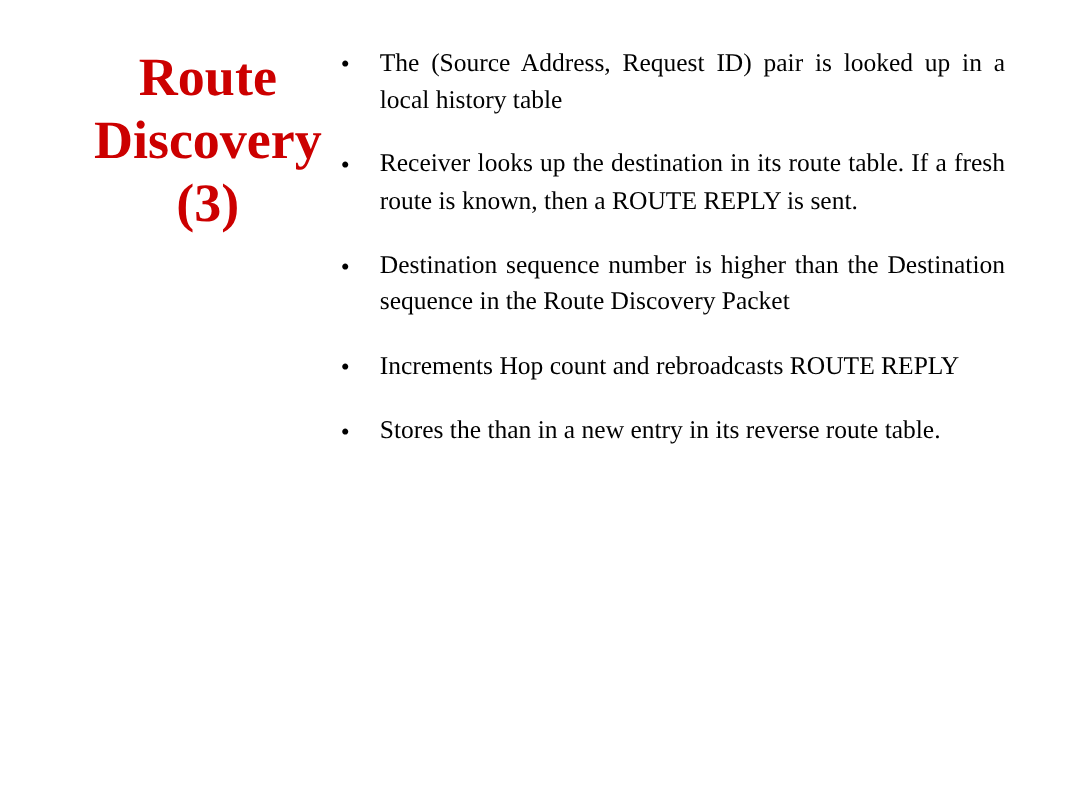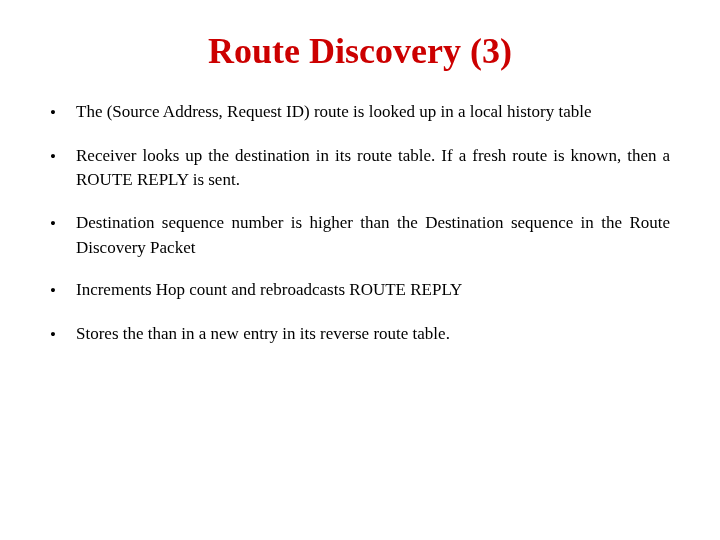--- a/index.html
+++ b/index.html
@@ -14,21 +14,21 @@
       background: #ffffff;
       font-family: 'Times New Roman', Times, serif;
       overflow: hidden;
     }
 
     .slide-container {
       width: 720px;
       height: 540px;
       padding: 30px 50px 24px 50px;
       display: flex;
-      flex-direction: column;
+      flex-direction: row;
     }
 
     .slide-title {
       text-align: center;
       font-size: 36px;
       font-weight: bold;
       color: #cc0000;
       margin-bottom: 28px;
       font-family: 'Times New Roman', Times, serif;
     }
@@ -62,21 +62,21 @@
   </style>
 </head>
 <body>
 
 <div class="slide-container">
   <h1 class="slide-title">Route Discovery (3)</h1>
 
   <ul class="bullet-list">
     <li class="bullet-item">
       <span class="bullet-dot">•</span>
-      <span class="bullet-text">The (Source Address, Request ID) route is looked up in a local history table</span>
+      <span class="bullet-text">The (Source Address, Request ID) pair is looked up in a local history table</span>
     </li>
     <li class="bullet-item">
       <span class="bullet-dot">•</span>
       <span class="bullet-text">Receiver looks up the destination in its route table. If a fresh route is known, then a ROUTE REPLY is sent.</span>
     </li>
     <li class="bullet-item">
       <span class="bullet-dot">•</span>
       <span class="bullet-text">Destination sequence number is higher than the Destination sequence in the Route Discovery Packet</span>
     </li>
     <li class="bullet-item">

